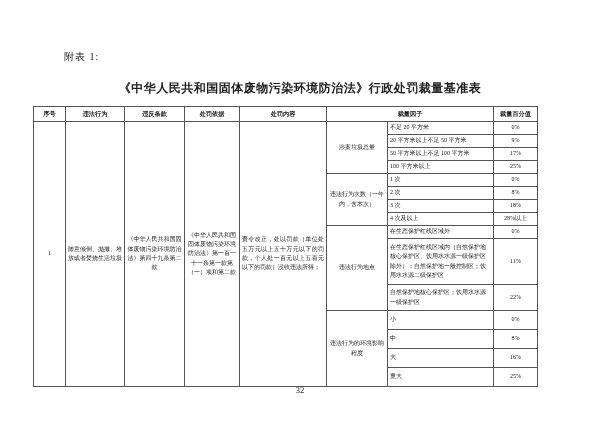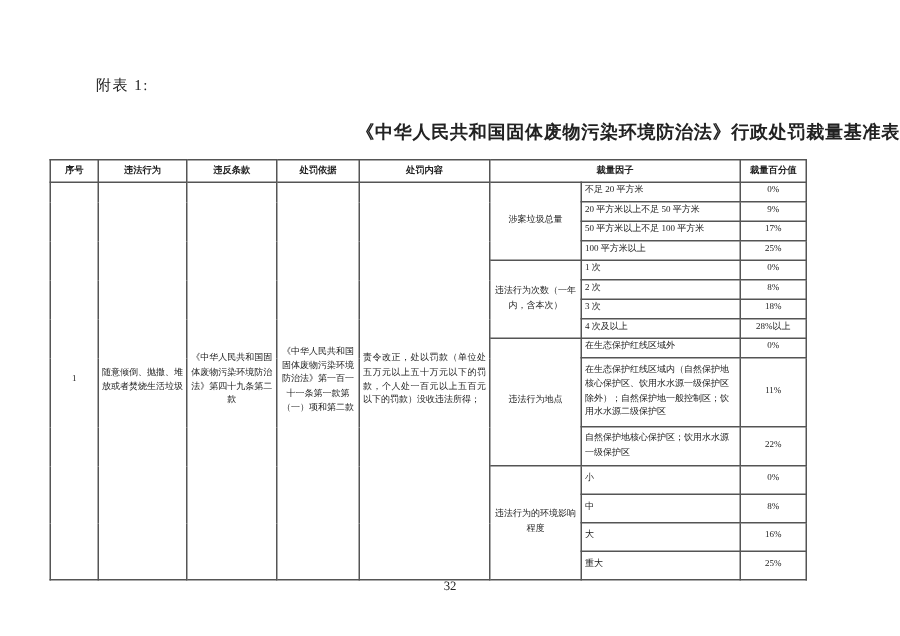--- a/index.html
+++ b/index.html
@@ -5,21 +5,21 @@
   html,body{margin:0;padding:0;}
   body{
     width:600px;height:424px;background:#ffffff;position:relative;
     font-family:"Liberation Serif","DejaVu Serif",serif;color:#222;
     overflow:hidden;
   }
   .annex{
     position:absolute;left:64px;top:50px;font-size:10px;letter-spacing:1px;
   }
   .doc-title{
-    position:absolute;left:0;top:80px;width:600px;text-align:right;
+    position:absolute;left:0;top:80px;width:600px;text-align:center;
     font-family:"Liberation Sans","DejaVu Sans",sans-serif;
     font-weight:bold;font-size:12px;letter-spacing:0.5px;
   }
   .tbl-wrap{position:absolute;left:33px;top:106px;width:504px;}
   table{
     border-collapse:collapse;table-layout:fixed;width:504px;
     font-size:6px;line-height:1.55;
   }
   td,th{
     border:1px solid #555;padding:1px 2px;vertical-align:middle;

